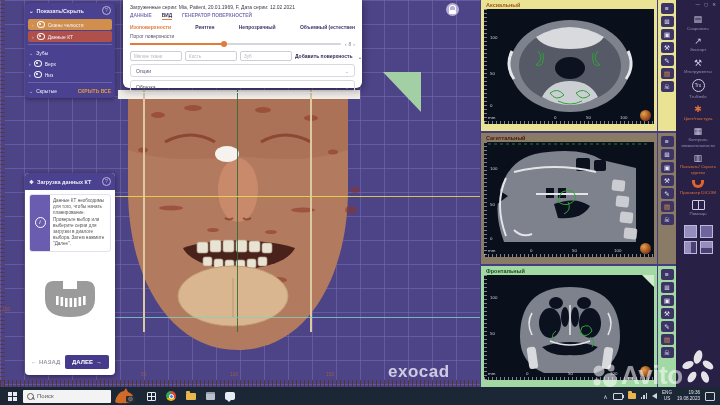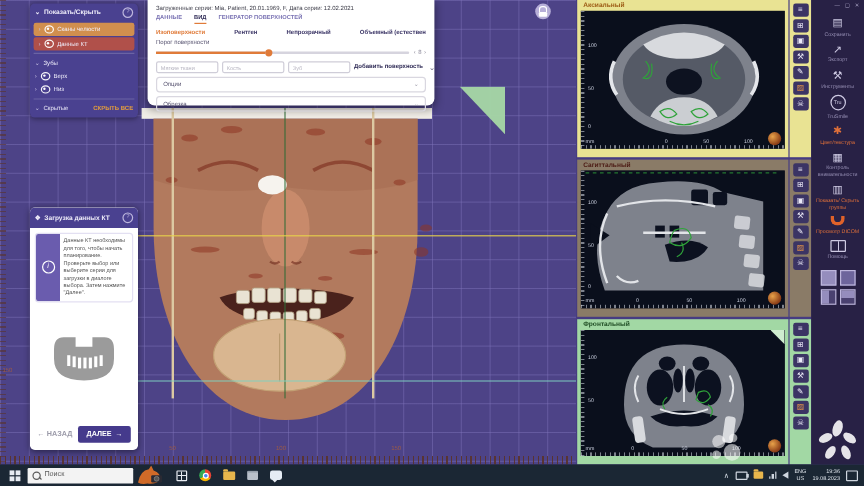--- a/index.html
+++ b/index.html
@@ -212,20 +212,21 @@
   <span class="abs rlabel" style="left:141px;top:371px">50</span>
   <span class="abs rlabel" style="left:230px;top:371px">100</span>
   <span class="abs rlabel" style="left:326px;top:371px">150</span>
   <span class="abs rlabel" style="left:2px;top:306px">150</span>
 
   <div id="plane-tri" class="abs"></div>
   <div id="lock-badge" class="abs">
     <span class="lock-sh"></span>
     <span class="lock-bd"></span>
   </div>
+  <div id="exo-logo" class="abs">exocad</div>
 </div>
 
 <div id="shpanel" class="abs">
   <div class="hd">
     <span class="chv">⌄</span>
     <span>Показать/Скрыть</span>
     <span class="qmark">?</span>
   </div>
   <div class="shrow orange">
     <span class="chv">›</span>
@@ -548,20 +549,21 @@
 
 <div id="wmark" class="abs">
   <svg width="26" height="26" viewBox="0 0 26 26">
     <g fill="#fff" opacity=".55">
       <circle cx="7" cy="8" r="5.5"></circle>
         <circle cx="19" cy="5" r="3.5"></circle>
       <circle cx="5" cy="19" r="3.5"></circle>
         <circle cx="18" cy="17" r="7"></circle>
     </g>
   </svg>
+  <span class="wt">Avito</span>
 </div>
 
 <div id="taskbar" class="abs">
   <div class="start">
       <i></i>
       <i></i>
       <i></i>
       <i></i>
     </div>
   <div id="sbox">

